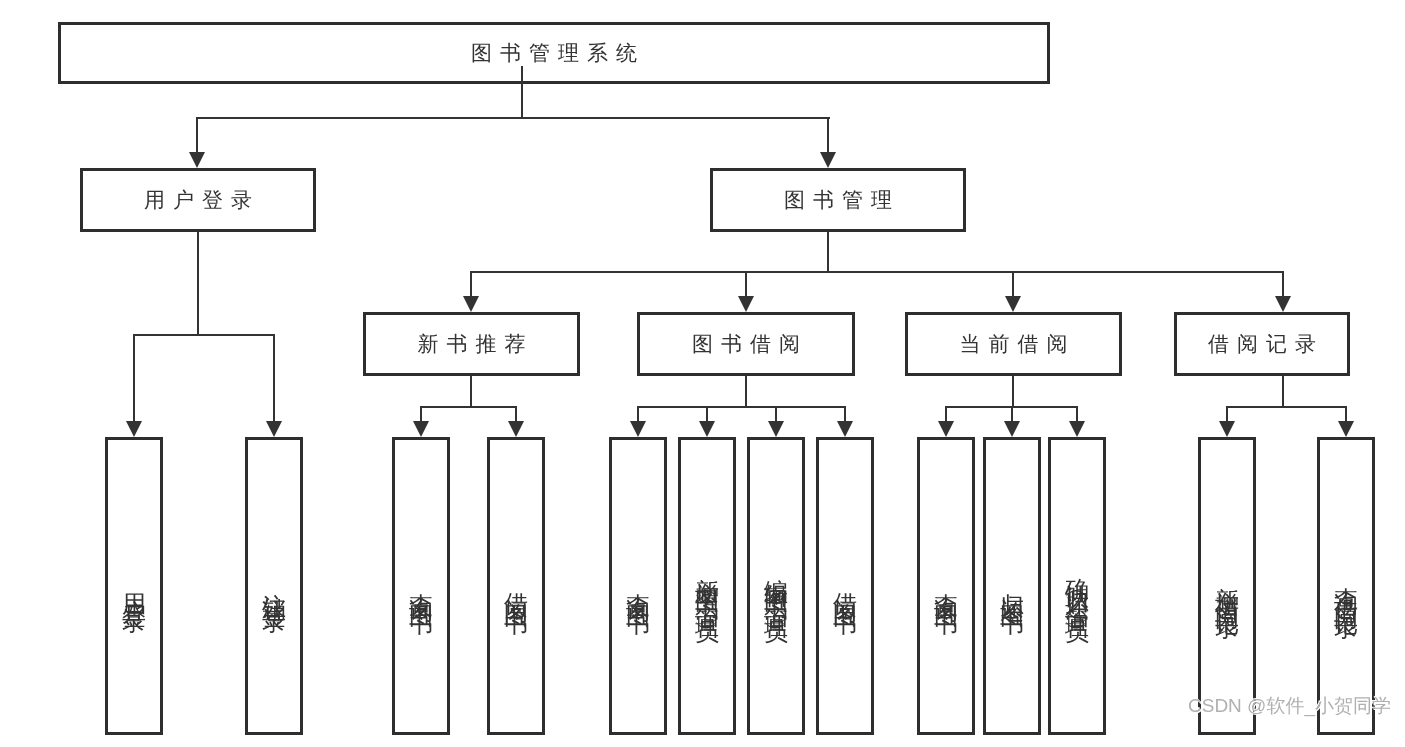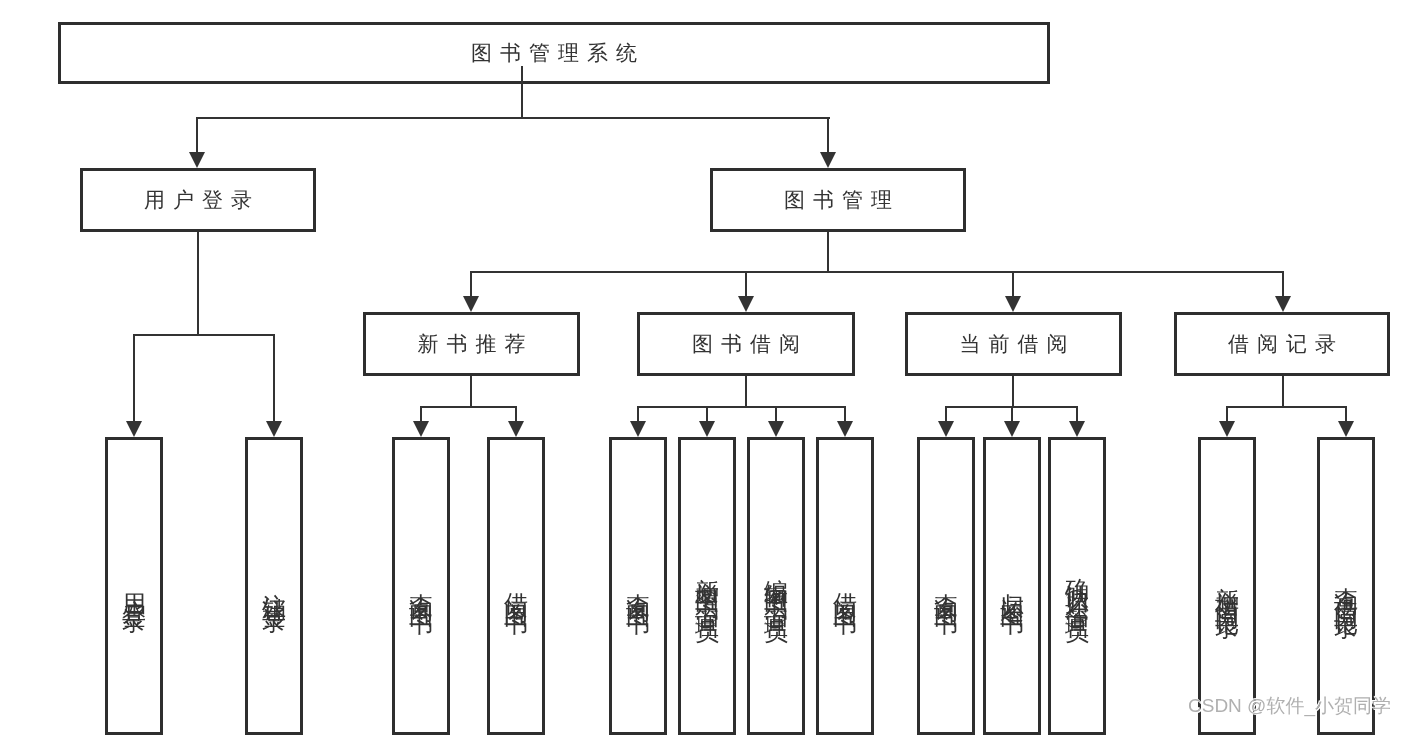--- a/index.html
+++ b/index.html
@@ -98,21 +98,21 @@
 
   <div class="box" style="left:363px; top:312px; width:217px; height:64px;">
     <span class="lbl">新书推荐</span>
   </div>
   <div class="box" style="left:637px; top:312px; width:218px; height:64px;">
     <span class="lbl">图书借阅</span>
   </div>
   <div class="box" style="left:905px; top:312px; width:217px; height:64px;">
     <span class="lbl">当前借阅</span>
   </div>
-  <div class="box" style="left:1174px; top:312px; width:216px; height:64px;">
+  <div class="box" style="left:1174px; top:312px; width:176px; height:64px;">
     <span class="lbl">借阅记录</span>
   </div>
 
   <div class="ln" style="left:470px; top:376px; width:2px; height:32px;"></div>
   <div class="ln" style="left:420px; top:406px; width:97px; height:2px;"></div>
   <div class="ln" style="left:420px; top:406px; width:2px; height:17px;"></div>
   <div class="ln" style="left:515px; top:406px; width:2px; height:17px;"></div>
   <div class="arr" style="left:413px; top:421px;"></div>
   <div class="arr" style="left:508px; top:421px;"></div>
 

